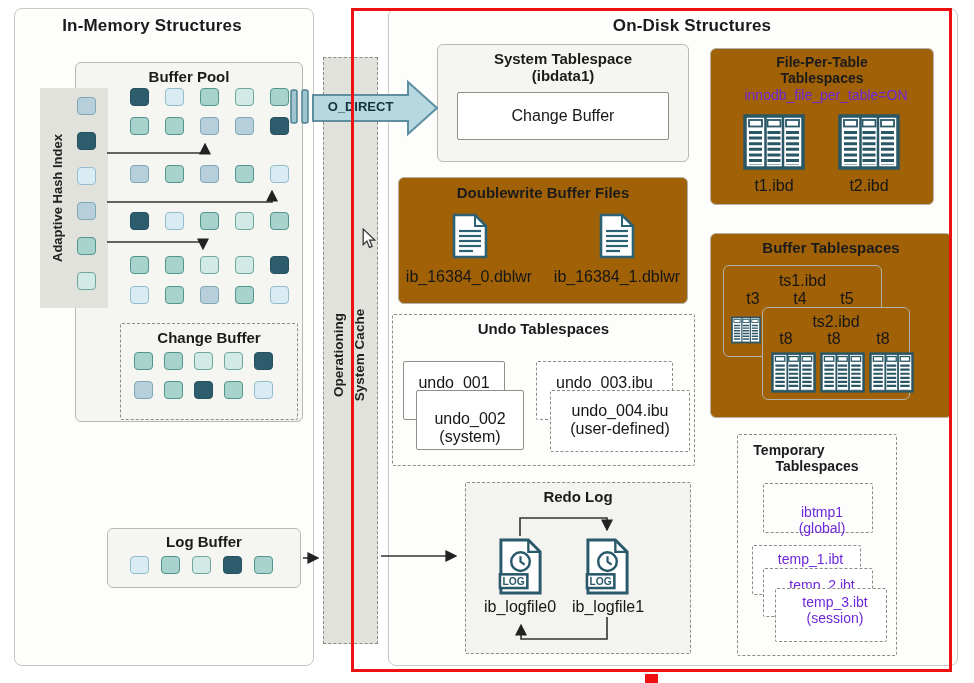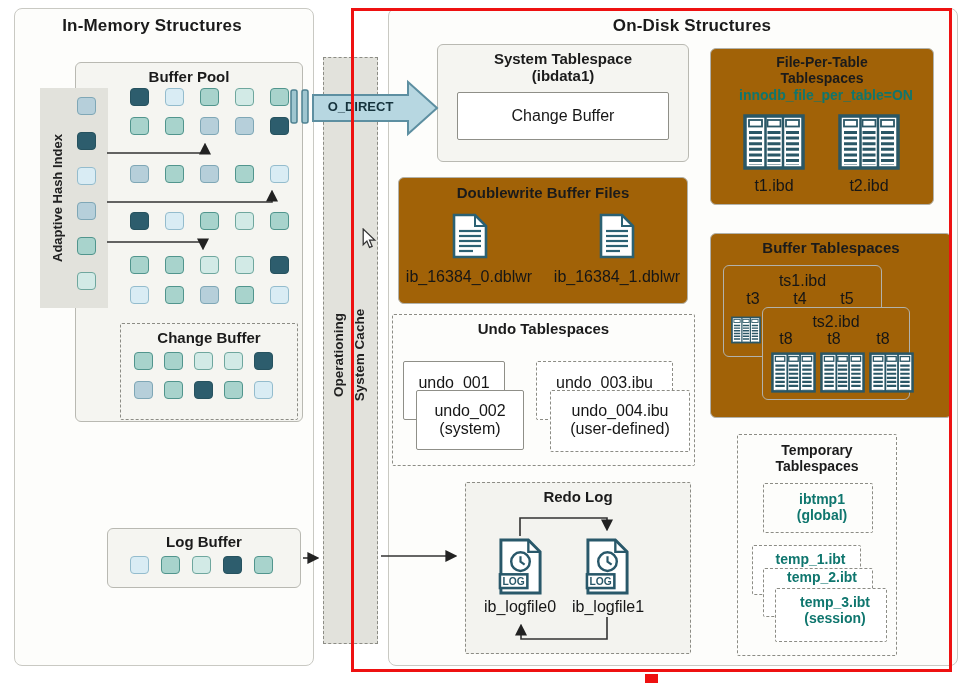--- a/index.html
+++ b/index.html
@@ -13,21 +13,21 @@
   .whitebox{background:#ffffff;border:1.5px solid #8f8f88;border-radius:2px;}
   .dashed{border:1.5px dashed #8c8c85;border-radius:2px;}
   .dash-panel{background:#f3f3ef;border:1.5px dashed #8c8c85;border-radius:2px;}
   .graybar{background:#e2e2dc;}
   
   .tc{text-align:center;}
   .t-big{font-size:17px;font-weight:bold;letter-spacing:.2px;}
   .t-med{font-size:15px;font-weight:bold;}
   .t-sm{font-size:14px;font-weight:bold;}
   .t-reg{font-size:16px;font-weight:normal;color:#161616;}
-  .t-reg14{font-size:14px;font-weight:bold;color:#0f766e;padding-left:8px;}
+  .t-reg14{font-size:14px;font-weight:normal;color:#6d28d9;padding-left:8px;}
   
   .sq{width:19px;height:18px;border-radius:4px;border:1.5px solid;box-sizing:border-box;flex:0 0 auto;}
   .c-d{background:#2d5d6d;border-color:#26525f;}
   .c-t{background:#a8d3cc;border-color:#51958d;}
   .c-l{background:#d9ecf4;border-color:#94bccd;}
   .c-b{background:#b6cfda;border-color:#7fa7b6;}
   .c-p{background:#d2eae6;border-color:#6fa79e;}
   .row{display:flex;gap:16px;}
   .row-cb{display:flex;gap:11px;}
   .col{display:flex;flex-direction:column;gap:17px;}
@@ -219,21 +219,21 @@
     </svg>
   <div class="abs tc t-reg" style="left:400px;top:268px;width:138px;z-index:4">ib_16384_0.dblwr</div>
   <div class="abs tc t-reg" style="left:548px;top:268px;width:138px;z-index:4">ib_16384_1.dblwr</div>
 
   <div class="abs dashed" style="left:392px;top:314px;width:303px;height:152px;z-index:2"></div>
   <div class="abs tc t-med" style="left:392px;top:320px;width:303px;z-index:4">Undo Tablespaces</div>
   <div class="abs whitebox" style="left:403px;top:361px;width:102px;height:59px;z-index:3">
     <div class="tc t-reg" style="margin-top:12px">undo_001</div>
   </div>
   <div class="abs whitebox" style="left:416px;top:390px;width:108px;height:60px;z-index:4">
-    <div class="tc t-reg" style="margin-top:11px">undo_002</div>
+    <div class="tc t-reg" style="margin-top:19px">undo_002</div>
     <div class="tc t-reg">(system)</div>
   </div>
   <div class="abs dashed" style="left:536px;top:361px;width:137px;height:59px;background:#fff;z-index:3">
     <div class="tc t-reg" style="margin-top:12px">undo_003.ibu</div>
   </div>
   <div class="abs dashed" style="left:550px;top:390px;width:140px;height:62px;background:#fff;z-index:4">
     <div class="tc t-reg" style="margin-top:11px">undo_004.ibu</div>
     <div class="tc t-reg">(user-defined)</div>
   </div>
 
@@ -269,31 +269,31 @@
       </svg>
     <svg class="abs" style="left:57px;top:44px" width="45" height="41">
         <use href="#sym-table"></use>
       </svg>
     <svg class="abs" style="left:106px;top:44px" width="45" height="41">
         <use href="#sym-table"></use>
       </svg>
   </div>
 
   <div class="abs dashed" style="left:737px;top:434px;width:160px;height:222px;z-index:2"></div>
-  <div class="abs tc t-sm" style="left:737px;top:442px;width:160px;z-index:4">Temporary</div>
+  <div class="abs tc t-sm" style="left:709px;top:442px;width:160px;z-index:4">Temporary</div>
   <div class="abs tc t-sm" style="left:737px;top:458px;width:160px;z-index:4">Tablespaces</div>
   <div class="abs dashed" style="left:763px;top:483px;width:110px;height:50px;z-index:3">
-    <div class="tc t-reg14" style="margin-top:7px">ibtmp1</div>
+    <div class="tc t-reg14" style="margin-top:20px">ibtmp1</div>
     <div class="tc t-reg14">(global)</div>
   </div>
   <div class="abs dashed" style="left:752px;top:545px;width:109px;height:50px;background:#fff;z-index:3">
     <div class="tc t-reg14" style="margin-top:5px">temp_1.ibt</div>
   </div>
   <div class="abs dashed" style="left:763px;top:568px;width:110px;height:49px;background:#fff;z-index:4">
-    <div class="tc t-reg14" style="margin-top:0">temp_2.ibt</div>
+    <div class="tc t-reg14" style="margin-top:8px">temp_2.ibt</div>
   </div>
   <div class="abs dashed" style="left:775px;top:588px;width:112px;height:54px;background:#fff;z-index:5">
     <div class="tc t-reg14" style="margin-top:5px">temp_3.ibt</div>
     <div class="tc t-reg14">(session)</div>
   </div>
 
   <svg class="abs" style="left:0;top:0;z-index:6;pointer-events:none" width="974" height="683" viewBox="0 0 974 683">
     <defs>
       <marker id="ah" viewBox="0 0 10 10" refX="8" refY="5" markerWidth="7.5" markerHeight="7.5" orient="auto-start-reverse">
         <path d="M0,0 L10,5 L0,10 z" fill="#222"></path>

